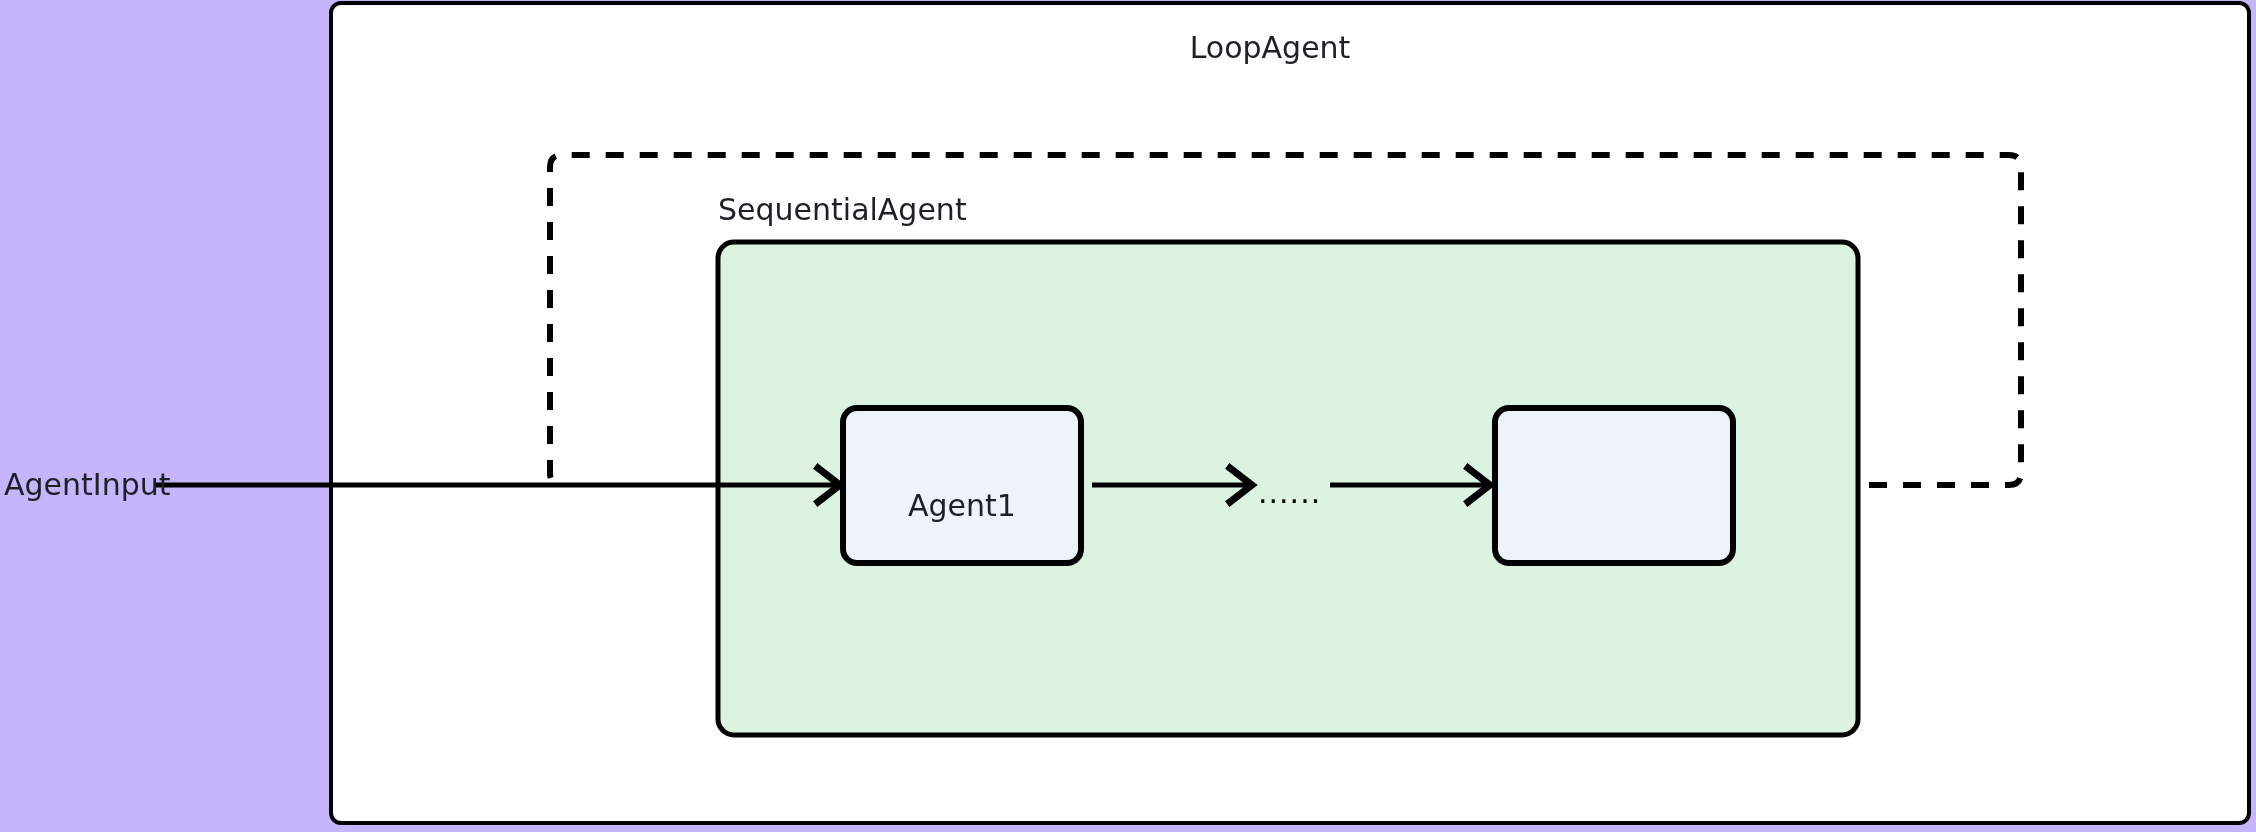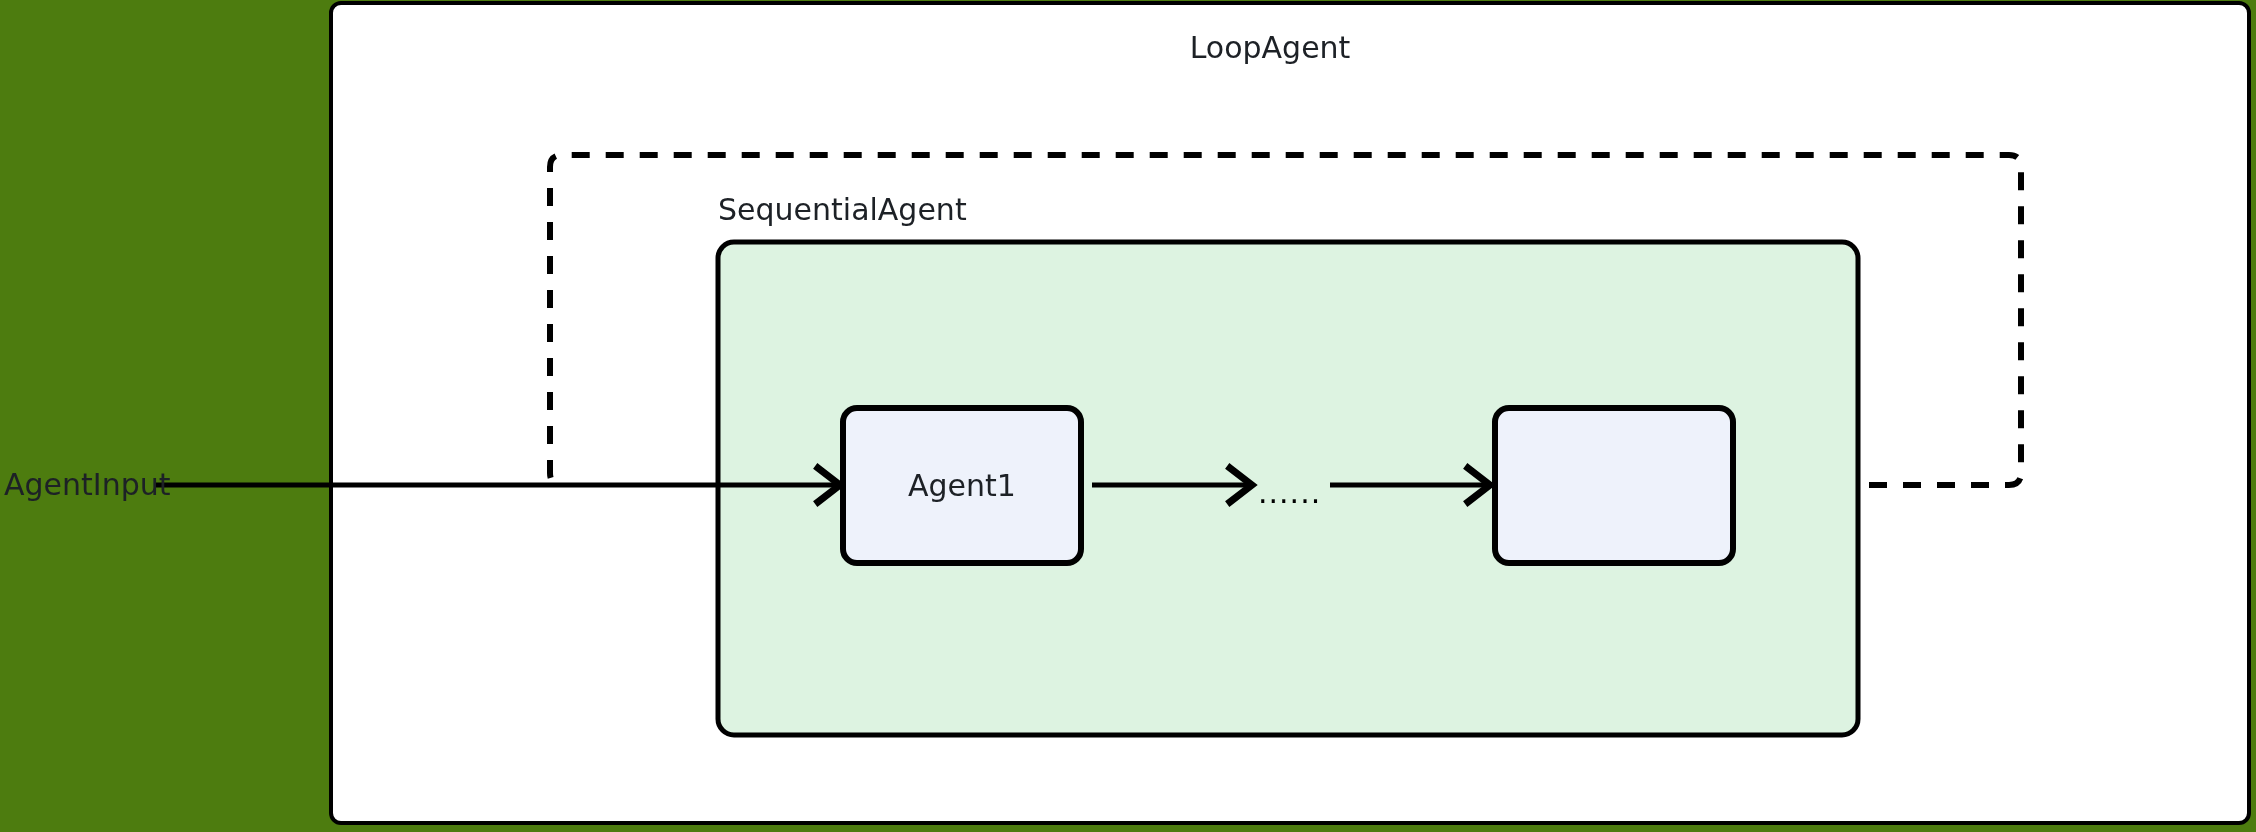--- a/index.html
+++ b/index.html
@@ -7,21 +7,21 @@
     padding: 0;
     background: #ffffff;
   }
   body {
     font-family: "DejaVu Sans", "Liberation Sans", sans-serif;
   }
   #canvas {
     position: relative;
     width: 2256px;
     height: 832px;
-    background: #4d7c0f;
+    background: #c4b5fd;
     overflow: hidden;
   }
   #svg-layer {
     position: absolute;
     left: 0;
     top: 0;
     width: 2256px;
     height: 832px;
   }
   .lbl {
@@ -44,21 +44,21 @@
   }
   .lbl-seq {
     left: 718px;
     top: 195px;
     width: 1140px;
     text-align: left;
     font-size: 30px;
   }
   .lbl-agent1 {
     left: 843px;
-    top: 408px;
+    top: 428px;
     width: 238px;
     height: 155px;
     display: flex;
     align-items: center;
     justify-content: center;
     font-size: 30px;
   }
   .lbl-agentn {
     left: 1495px;
     top: 408px;

